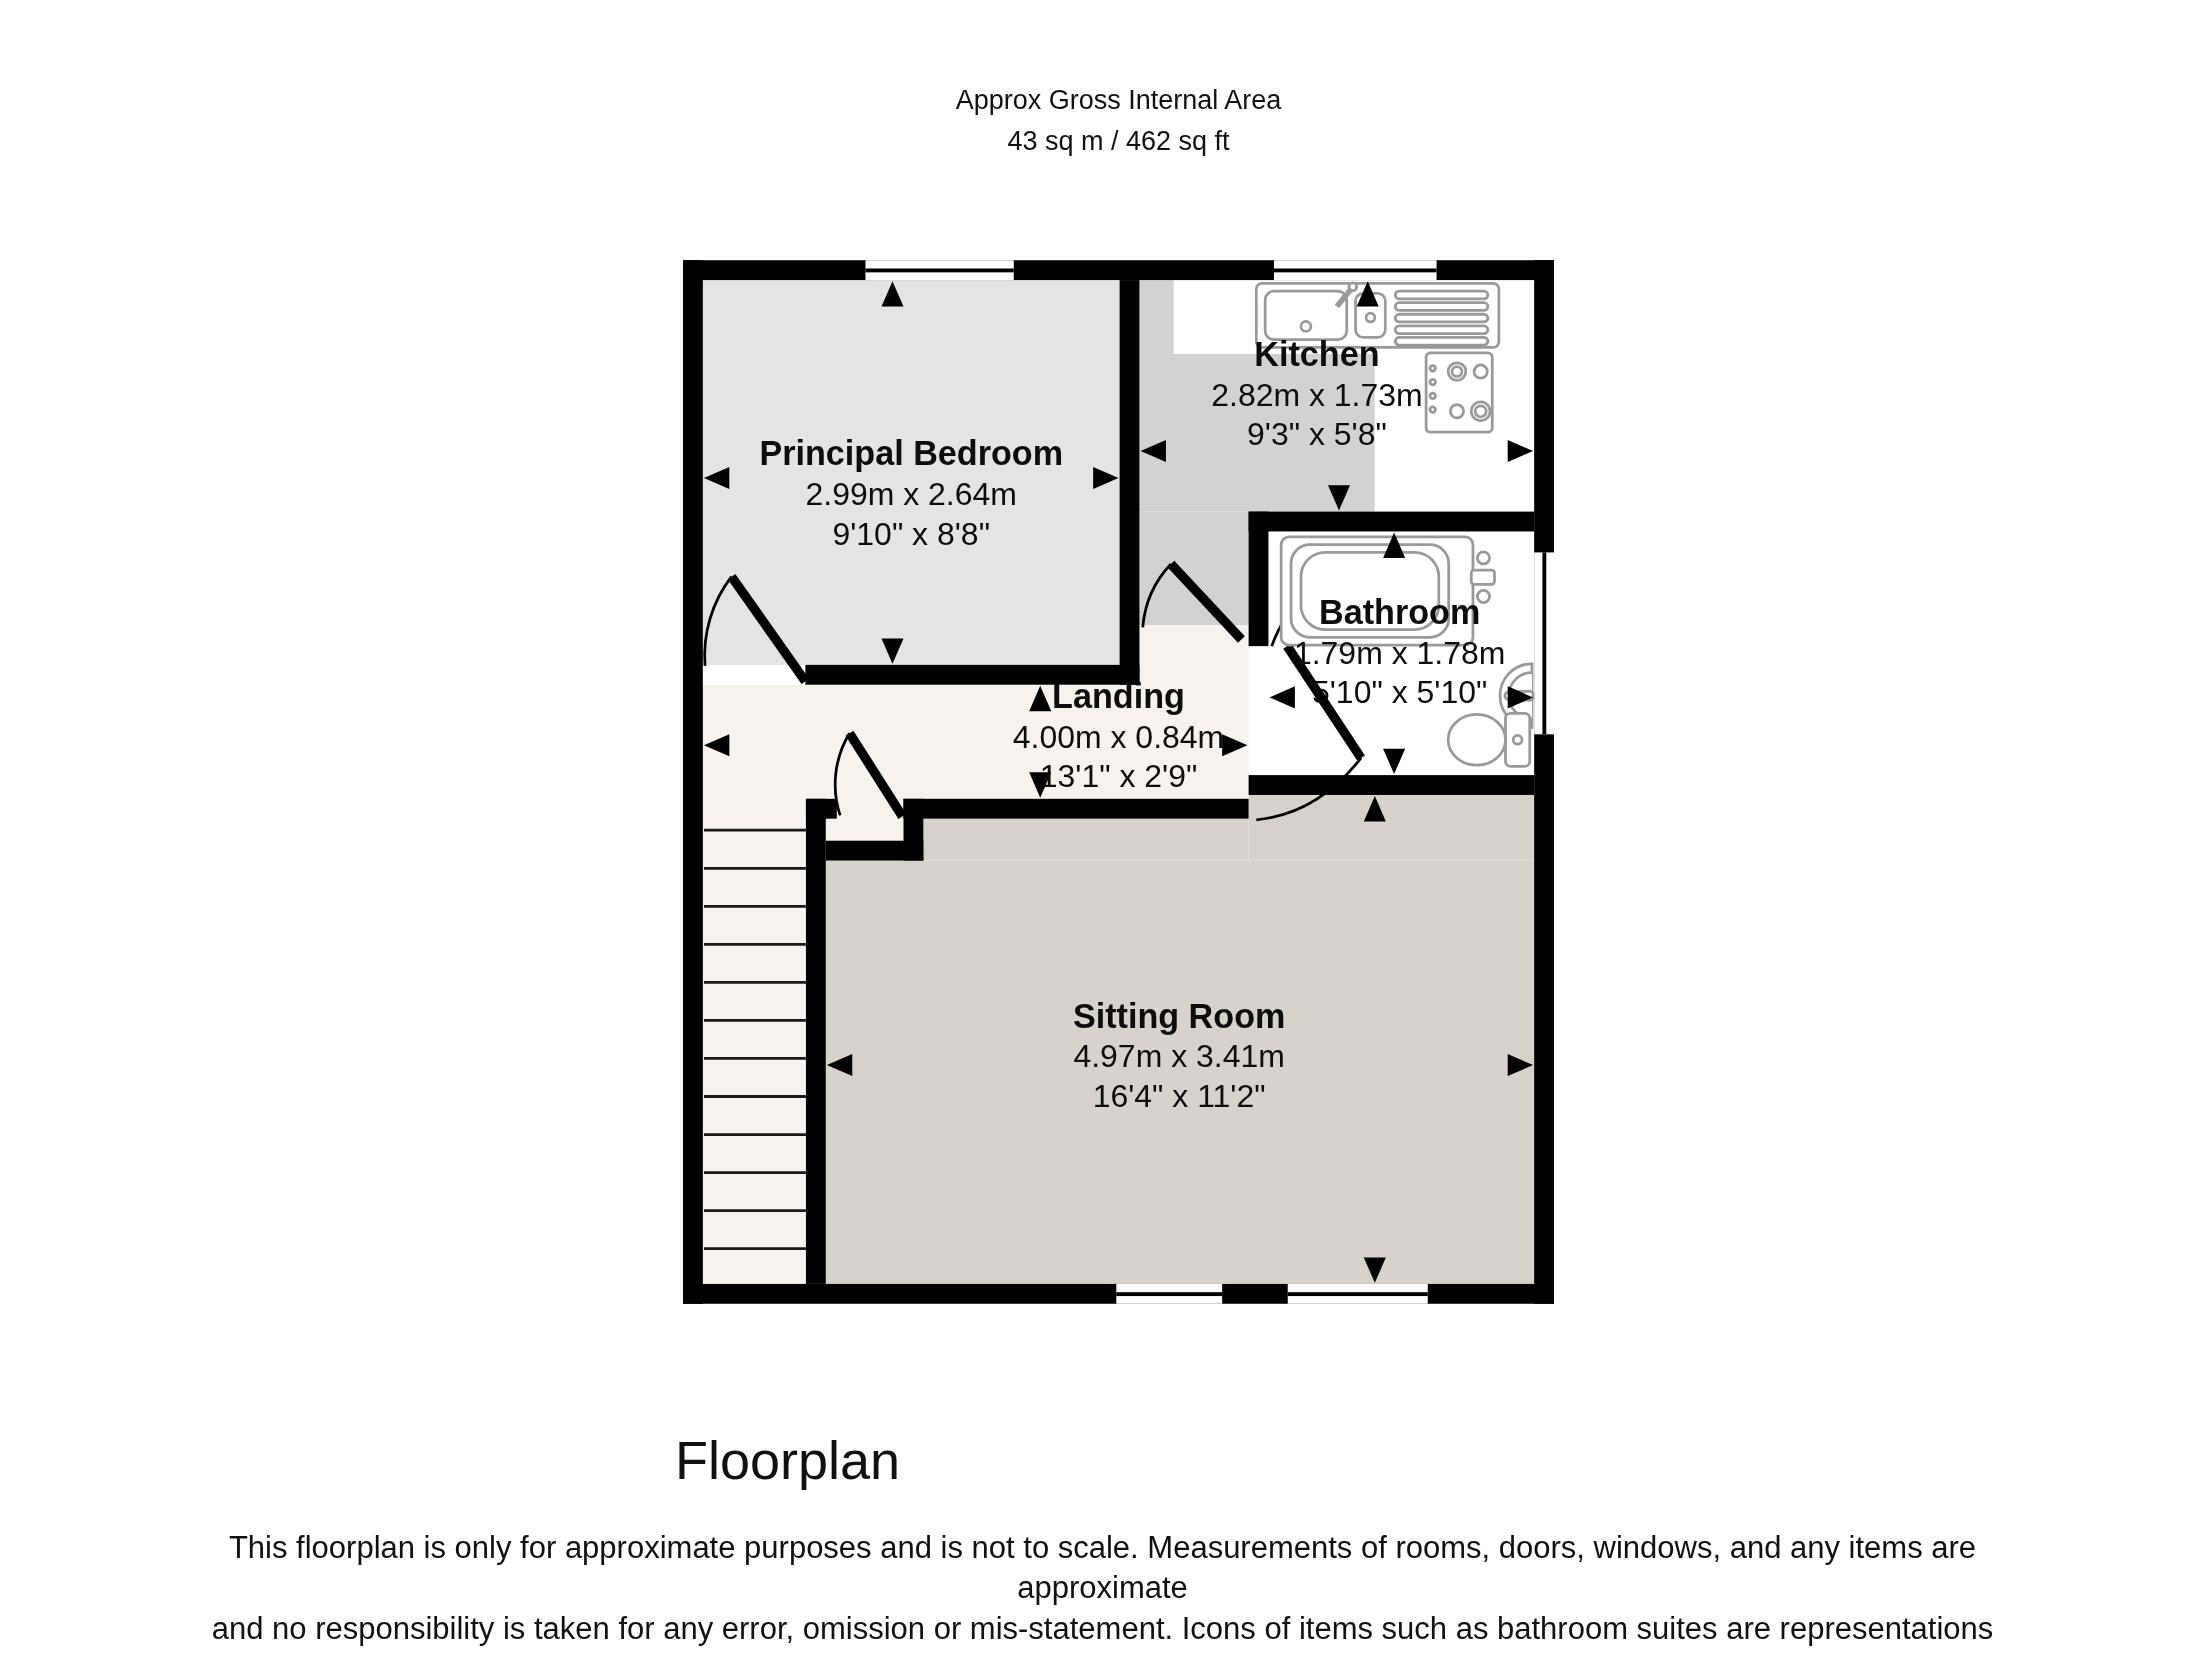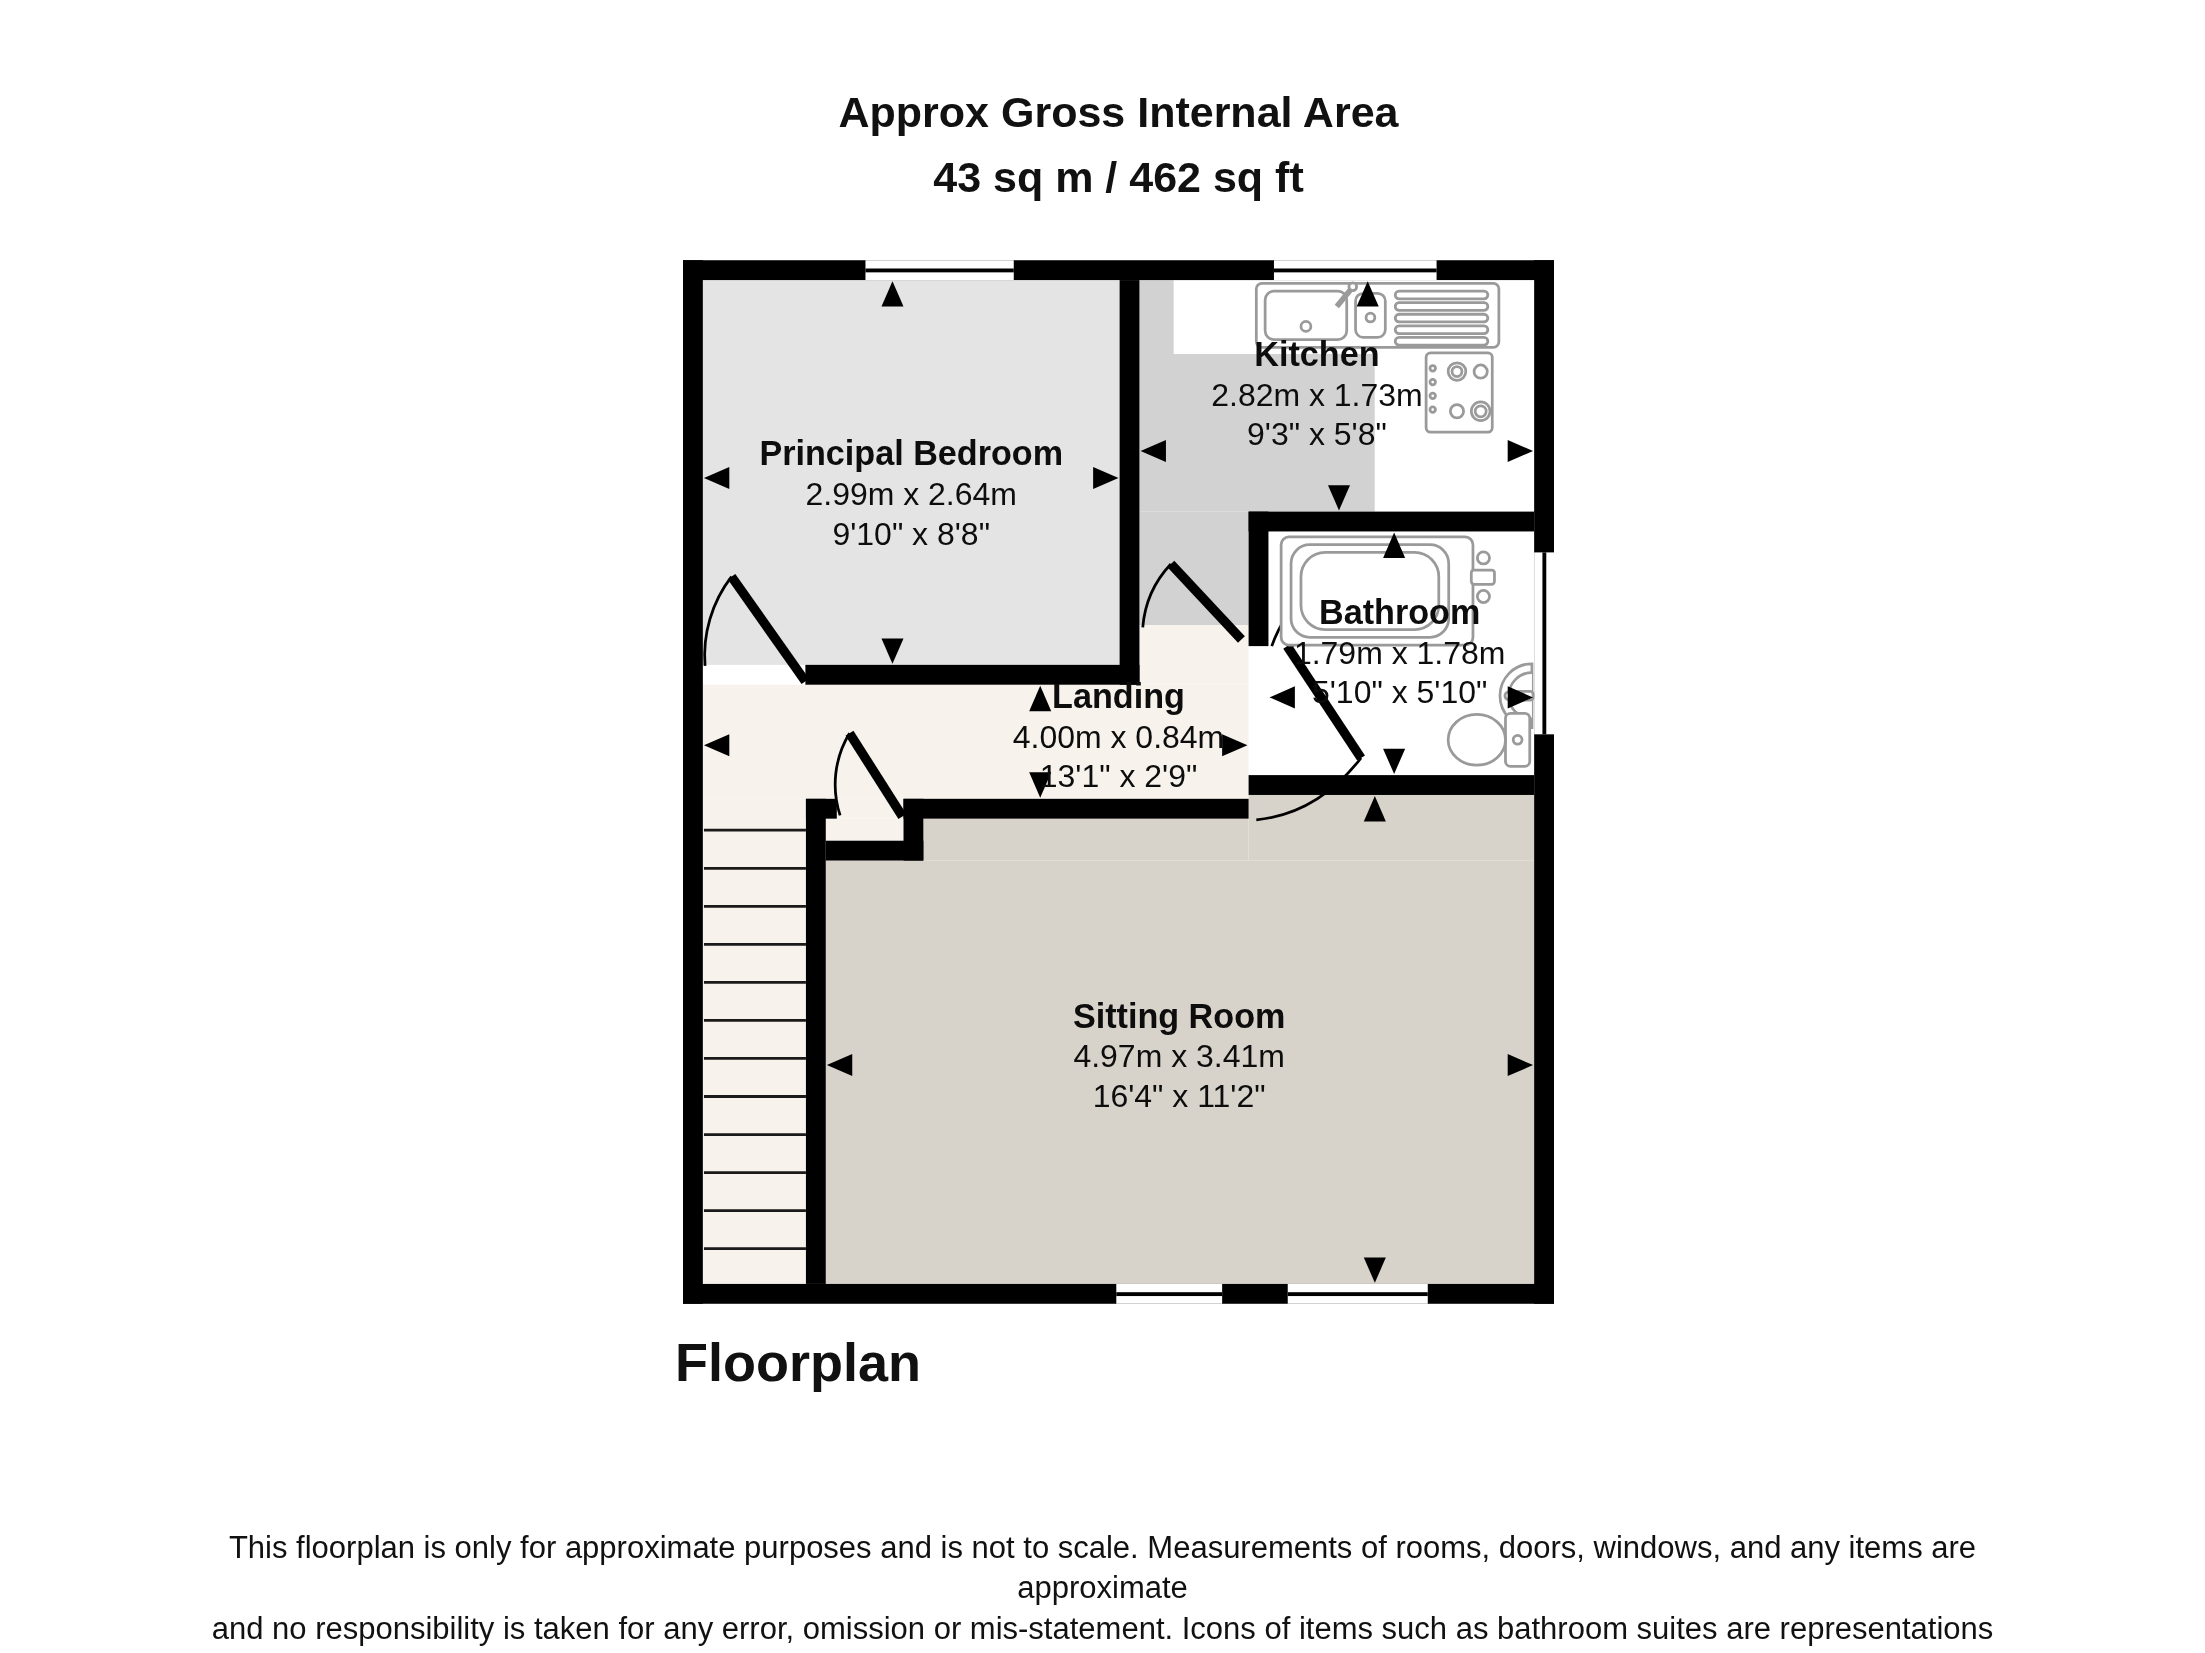--- a/index.html
+++ b/index.html
@@ -3,25 +3,25 @@
 <meta charset="utf-8">
 <style>
   html,body{margin:0;padding:0;}
   body{
     width:2205px;height:1654px;position:relative;background:#ffffff;
     font-family:"Liberation Sans", sans-serif;color:#0d0d0d;overflow:hidden;
   }
   .abs{position:absolute;}
   #title-block{
     left:683px;top:80px;width:871px;text-align:center;
-    font-size:43px;font-weight:bold;line-height:1.5;color:#111;
+    font-size:27px;font-weight:normal;line-height:1.5;color:#111;
   }
   #floorplan-wrap{left:683px;top:260px;width:871px;height:1044px;}
   #plan-caption{
-    left:675px;top:1331px;font-size:54px;font-weight:700;color:#111;
+    left:675px;top:1429px;font-size:54px;font-weight:400;color:#111;
   }
   #disclaimer{
     left:193px;top:1528px;width:1819px;text-align:center;
     font-size:31px;line-height:1.3;color:#111;
   }
   svg text{font-family:"Liberation Sans", sans-serif;}
   .room-title{font-size:62px;font-weight:bold;fill:#0d0d0d;}
   .room-dim{font-size:58px;fill:#0d0d0d;}
 </style>
 </head>

